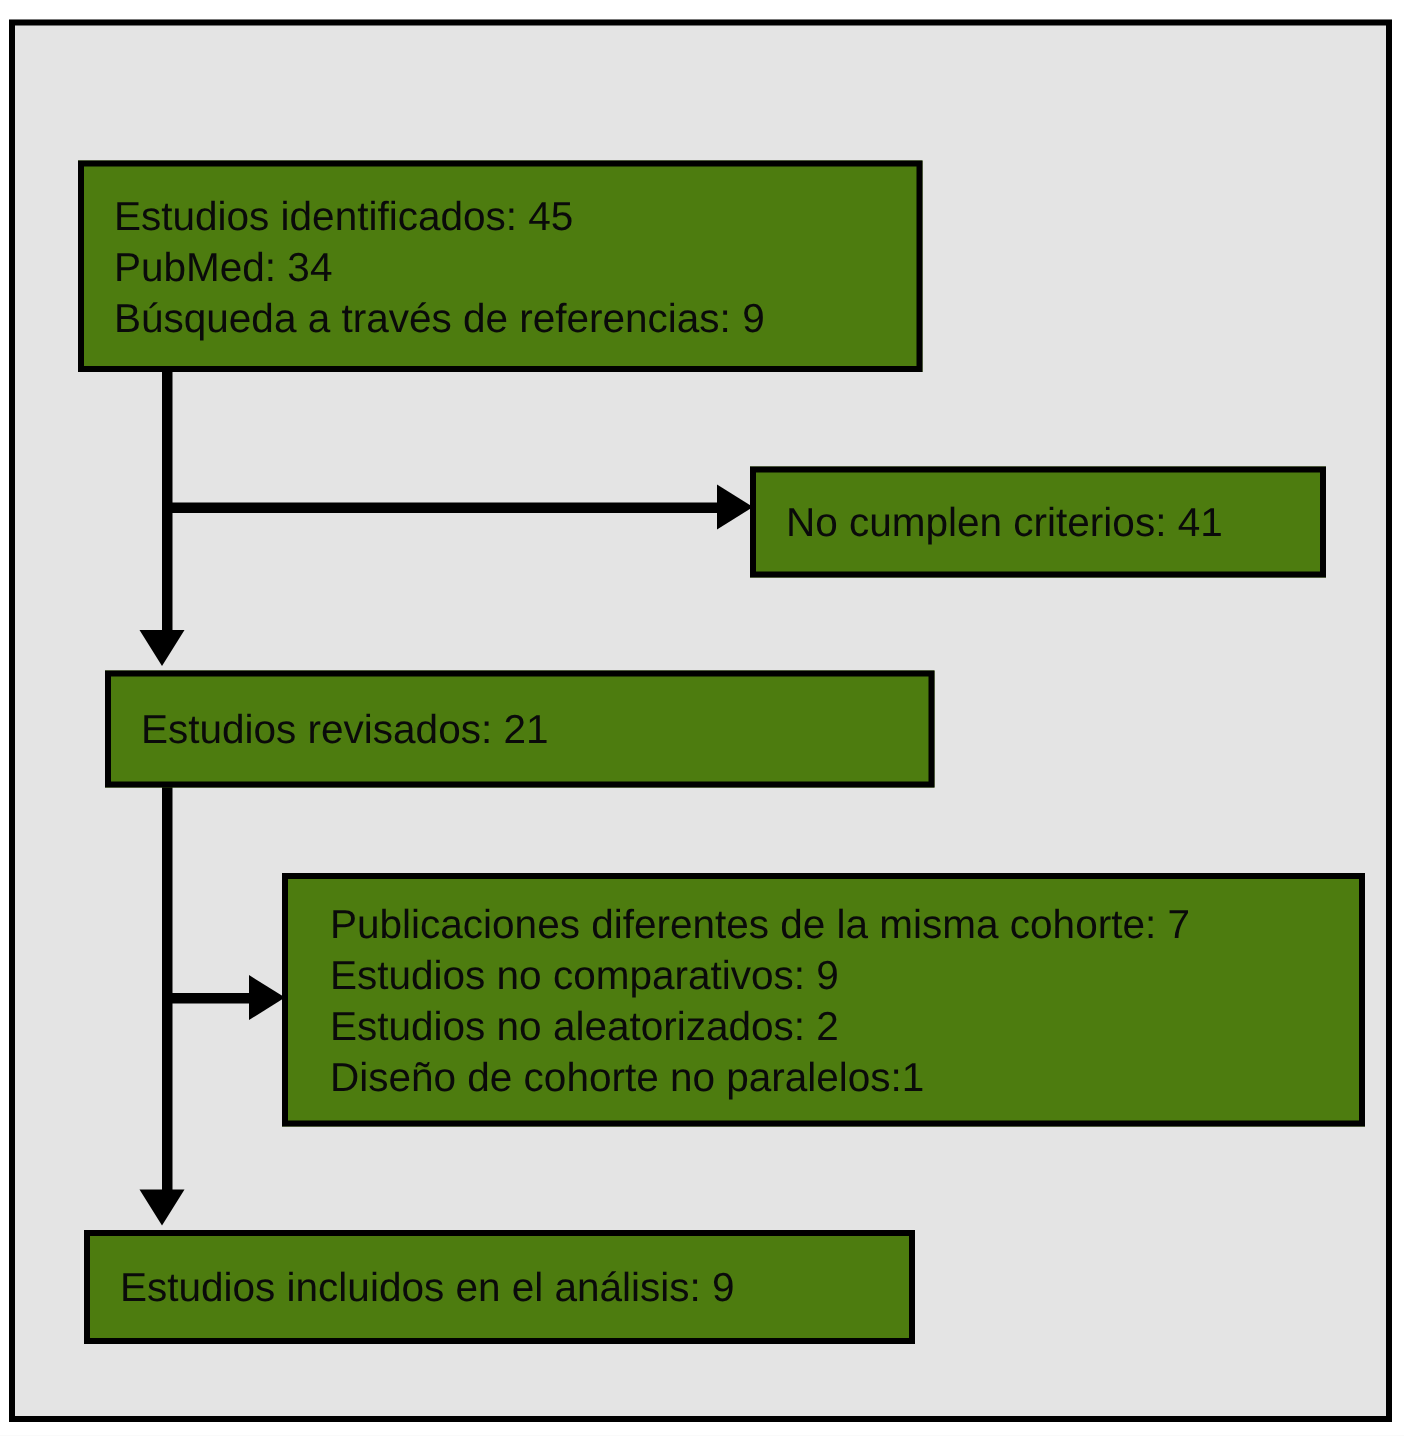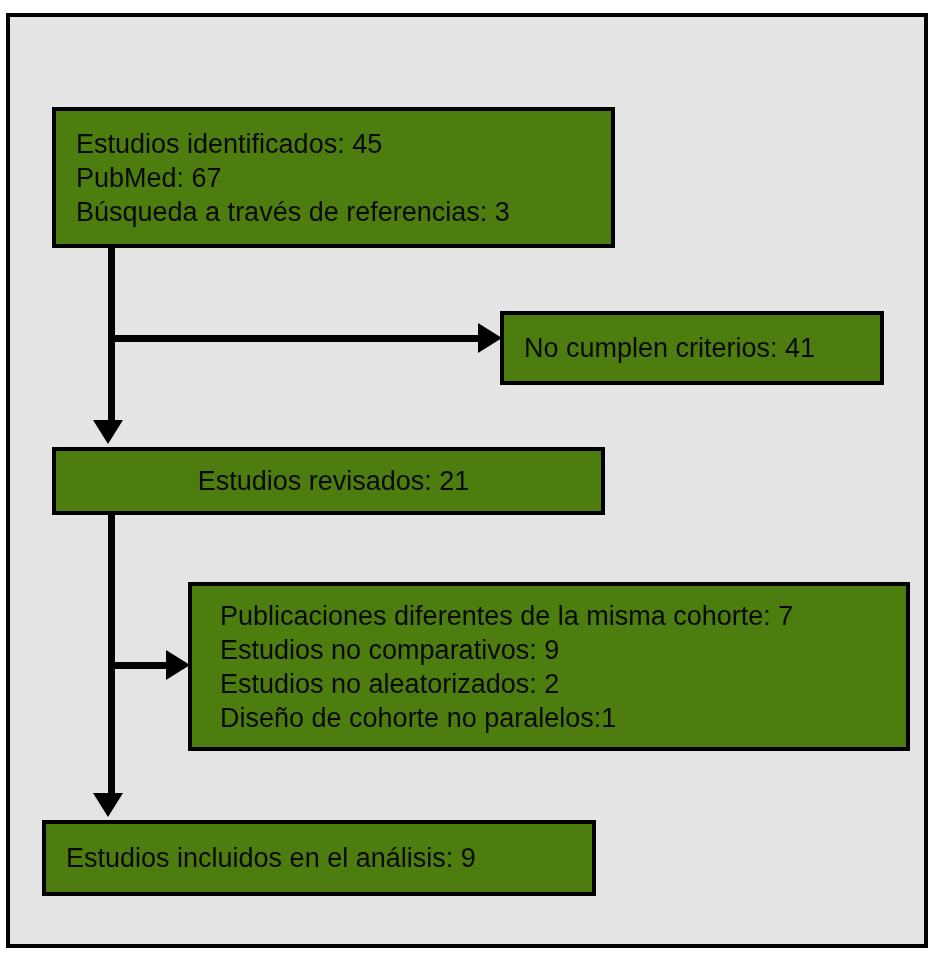--- a/index.html
+++ b/index.html
@@ -44,23 +44,23 @@
   .flow-line {
     font-size: 27px;
     line-height: 34px;
     color: #0a0a0a;
     white-space: pre;
     letter-spacing: 0px;
   }
   
   #box-identified   { left: 42px;  top: 90px;  width: 563px; height: 141px; }
   #box-excluded     { left: 490px; top: 294px; width: 384px; height: 74px;  }
-  #box-reviewed     { left: 42px;  top: 430px; width: 553px; height: 68px; align-items: center;  }
+  #box-reviewed     { left: 60px;  top: 430px; width: 553px; height: 78px;  }
   #box-exclusions   { left: 178px; top: 565px; width: 722px; height: 169px; padding-left: 28px; }
-  #box-included     { left: 32px;  top: 803px; width: 554px; height: 76px;  }
+  #box-included     { left: 46px;  top: 803px; width: 554px; height: 76px;  }
 
   
   .v-line {
     position: absolute;
     width: 7px;
     background: #000000;
   }
   .h-line {
     position: absolute;
     height: 7px;
@@ -106,22 +106,22 @@
     <div class="h-line" id="branch-1"></div>
     <div class="arrow-right" id="branch-1-head"></div>
 
     <div class="v-line" id="stem-2"></div>
     <div class="arrow-down" id="stem-2-head"></div>
     <div class="h-line" id="branch-2"></div>
     <div class="arrow-right" id="branch-2-head"></div>
 
     <div class="flow-box" id="box-identified">
       <div class="flow-line">Estudios identificados: 45</div>
-      <div class="flow-line">PubMed: 67</div>
-      <div class="flow-line">Búsqueda a través de referencias: 3</div>
+      <div class="flow-line">PubMed: 34</div>
+      <div class="flow-line">Búsqueda a través de referencias: 9</div>
     </div>
 
     <div class="flow-box" id="box-excluded">
       <div class="flow-line">No cumplen criterios: 41</div>
     </div>
 
     <div class="flow-box" id="box-reviewed">
       <div class="flow-line">Estudios revisados: 21</div>
     </div>
 

